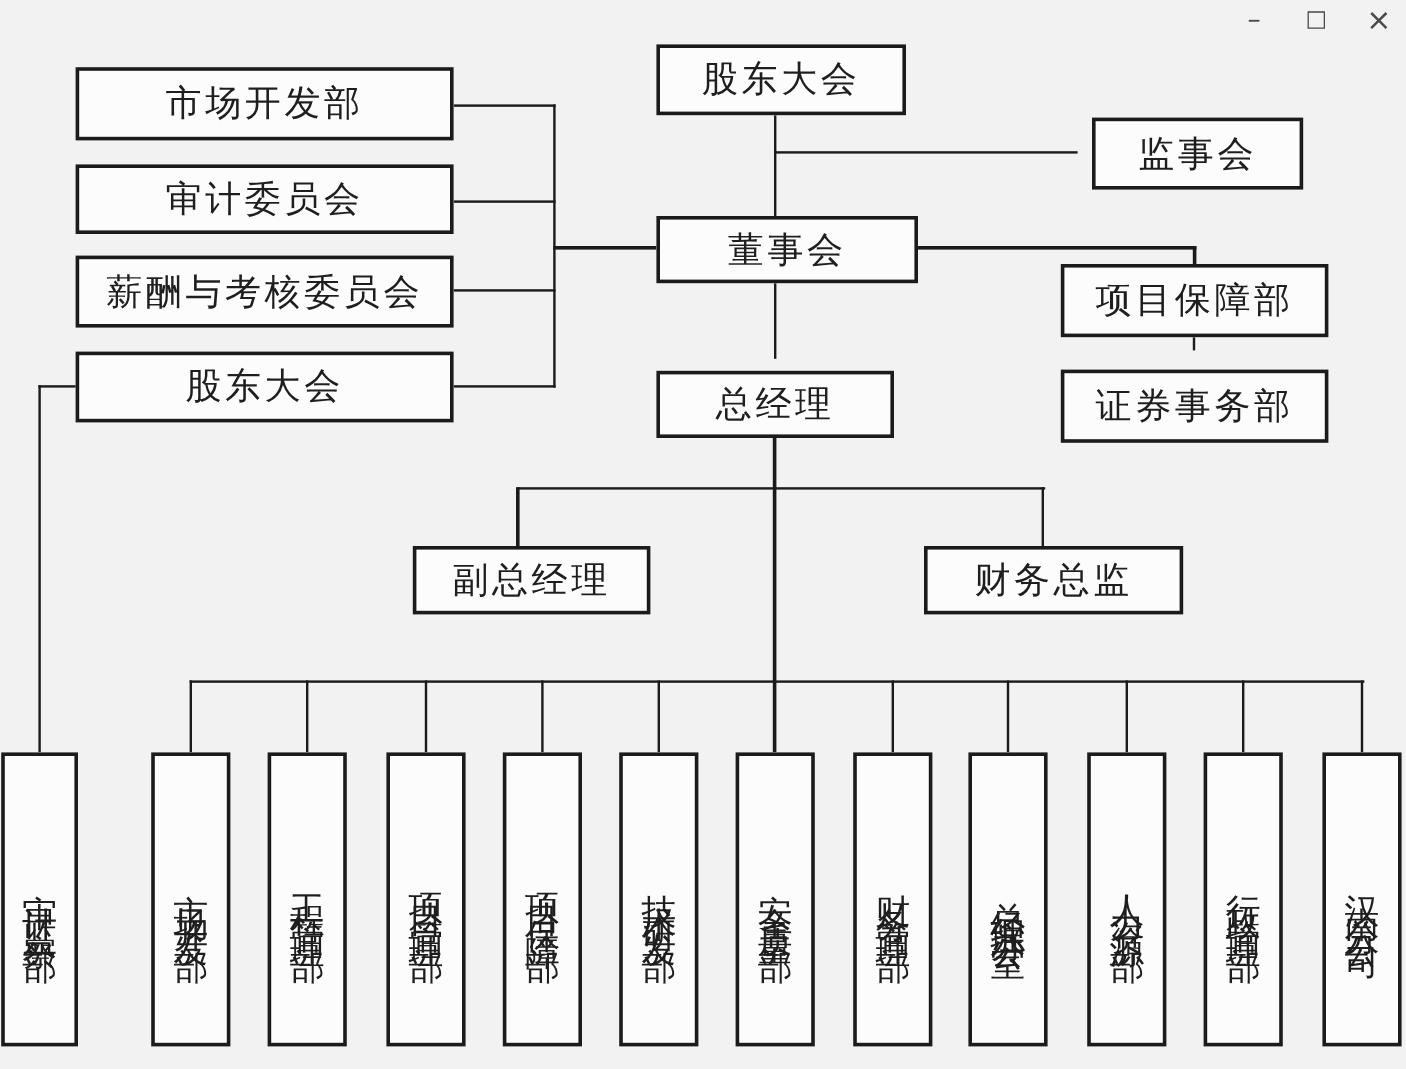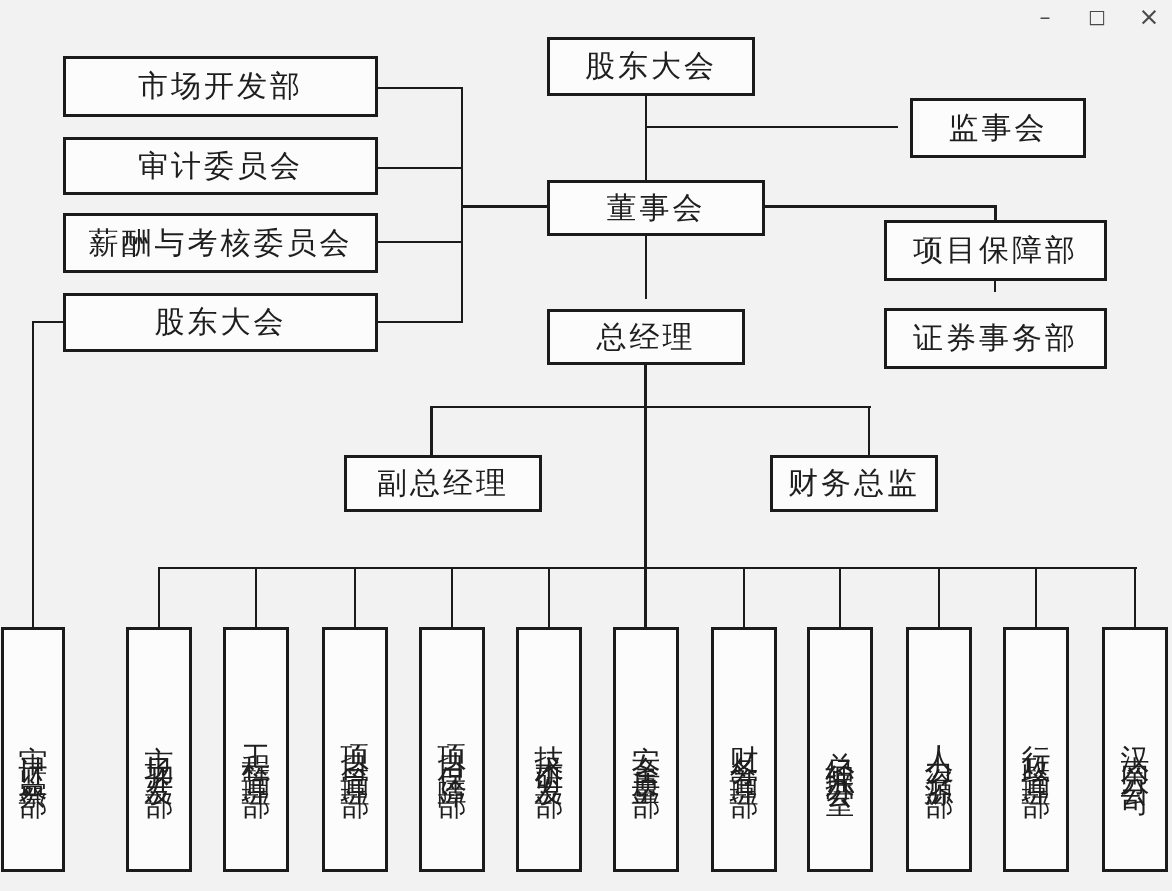--- a/index.html
+++ b/index.html
@@ -84,21 +84,21 @@
 <div class="box" style="left:884px;top:220px;width:223px;height:61px;">项目保障部</div>
 <div class="box" style="left:884px;top:292px;width:223px;height:61px;margin-top:16px;">证券事务部</div>
 <div class="box" style="left:547px;top:309px;width:198px;height:56px;">总经理</div>
 
 <div class="box" style="left:63px;top:56px;width:315px;height:61px;">市场开发部</div>
 <div class="box" style="left:63px;top:137px;width:315px;height:58px;">审计委员会</div>
 <div class="box" style="left:63px;top:213px;width:315px;height:60px;">薪酬与考核委员会</div>
 <div class="box" style="left:63px;top:293px;width:315px;height:59px;">股东大会</div>
 
 <div class="box" style="left:332px;top:455px;width:198px;height:57px;margin-left:12px;">副总经理</div>
-<div class="box" style="left:770px;top:455px;width:168px;height:57px;">财务总监</div>
+<div class="box" style="left:770px;top:455px;width:216px;height:57px;">财务总监</div>
 
 <div class="dept" style="left:1px;width:64px;">
     <span>审计监察部</span>
   </div>
 <div class="dept" style="left:126px;width:66px;">
     <span>市场开发部</span>
   </div>
 <div class="dept" style="left:223px;width:66px;">
     <span>工程管理部</span>
   </div>

